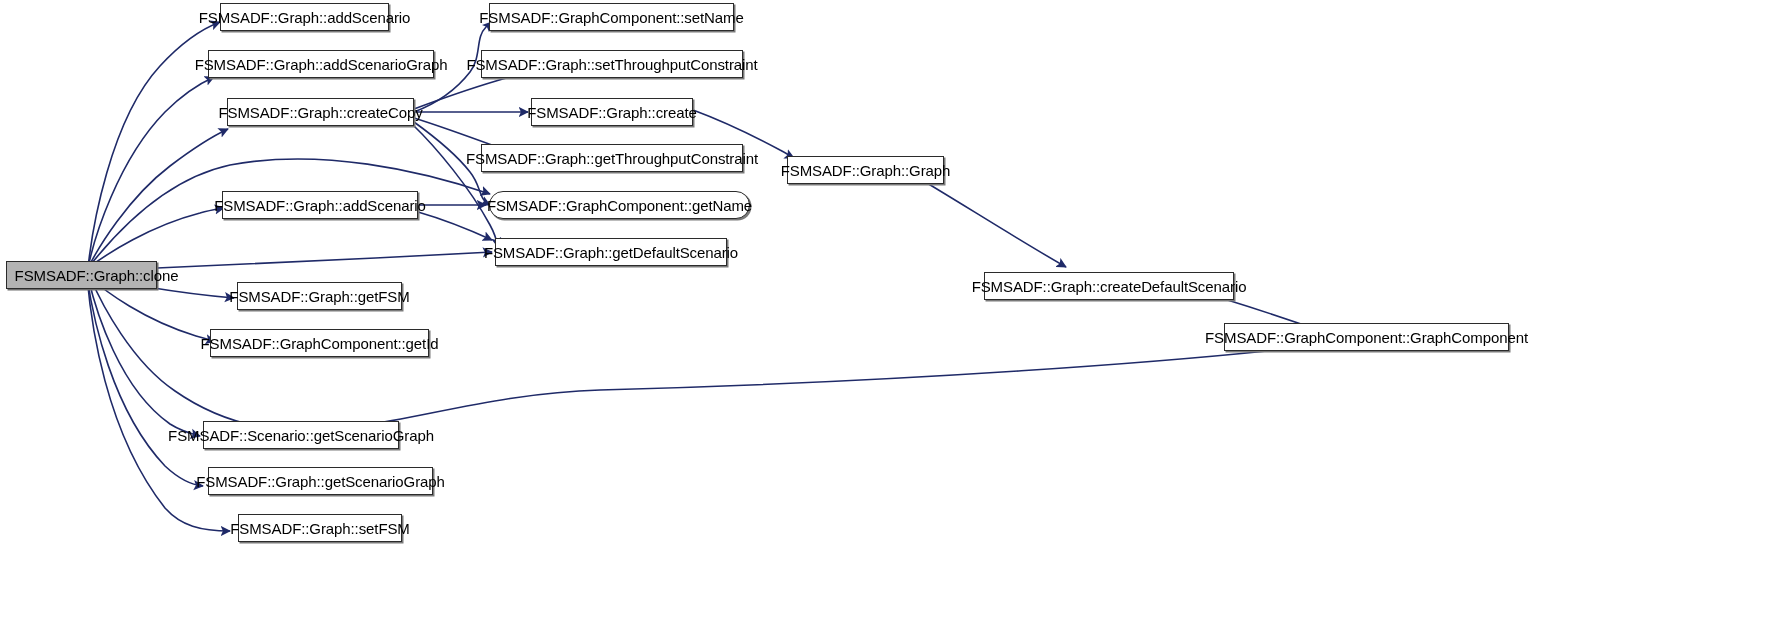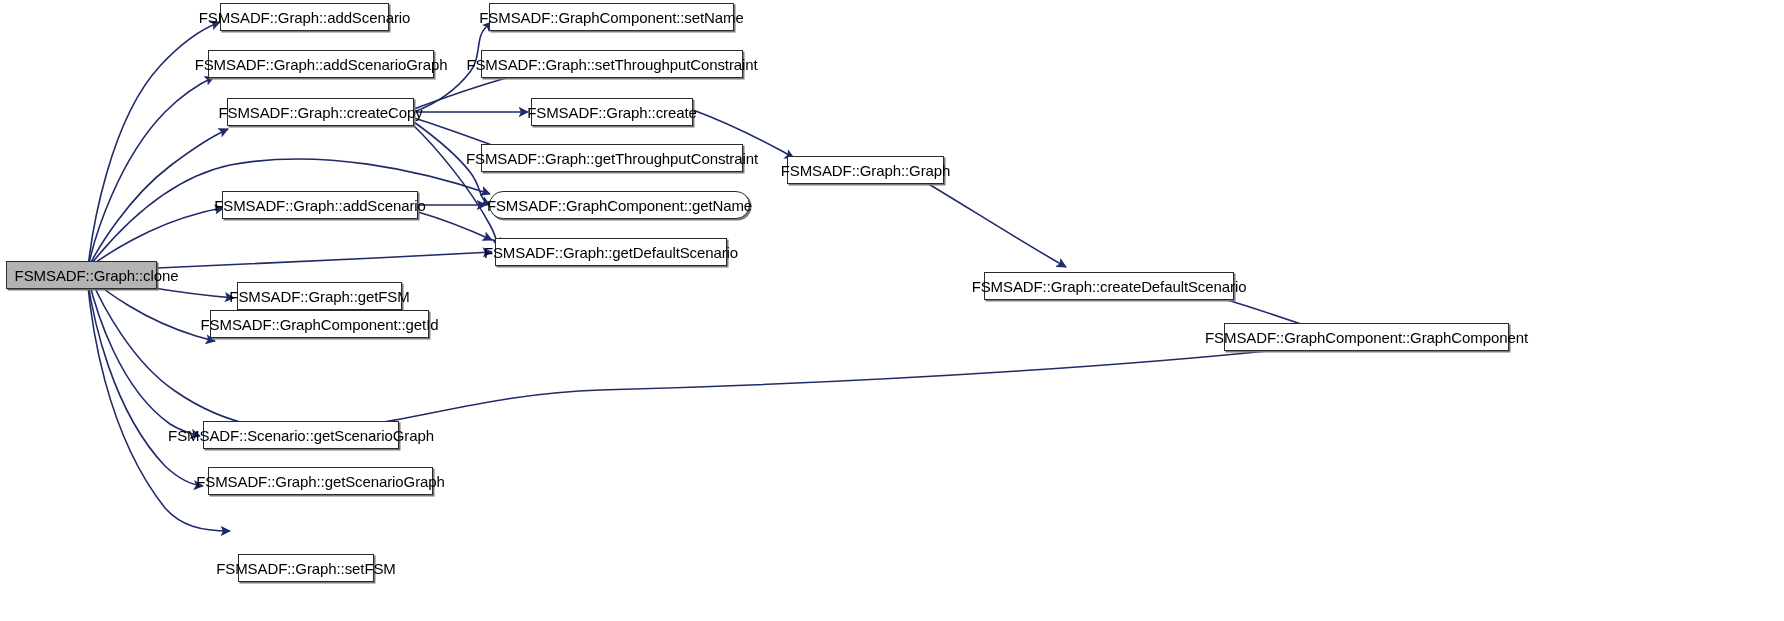--- a/index.html
+++ b/index.html
@@ -98,30 +98,30 @@
       </div>
       <div class="node" style="left: 227px; top: 98px; width: 187px;">
         <span class="node-label">FSMSADF::Graph::createCopy</span>
       </div>
       <div class="node" style="left: 222px; top: 191px; width: 196px;">
         <span class="node-label">FSMSADF::Graph::addScenario</span>
       </div>
       <div class="node" style="left: 237px; top: 282px; width: 165px;">
         <span class="node-label">FSMSADF::Graph::getFSM</span>
       </div>
-      <div class="node" style="left: 210px; top: 310px; width: 219px;">
+      <div class="node" style="left: 210px; top: 329px; width: 219px;">
         <span class="node-label">FSMSADF::GraphComponent::getId</span>
       </div>
       <div class="node" style="left: 203px; top: 421px; width: 196px;">
         <span class="node-label">FSMSADF::Scenario::getScenarioGraph</span>
       </div>
       <div class="node" style="left: 208px; top: 467px; width: 225px;">
         <span class="node-label">FSMSADF::Graph::getScenarioGraph</span>
       </div>
-      <div class="node" style="left: 238px; top: 514px; width: 136px; margin-top: 40px;">
+      <div class="node" style="left: 238px; top: 514px; width: 164px;">
         <span class="node-label">FSMSADF::Graph::setFSM</span>
       </div>
       <div class="node" style="left: 489px; top: 3px; width: 245px; text-align: center;">
         <span class="node-label">FSMSADF::GraphComponent::setName</span>
       </div>
       <div class="node" style="left: 481px; top: 50px; width: 262px;">
         <span class="node-label">FSMSADF::Graph::setThroughputConstraint</span>
       </div>
       <div class="node" style="left: 531px; top: 98px; width: 162px;">
         <span class="node-label">FSMSADF::Graph::create</span>

